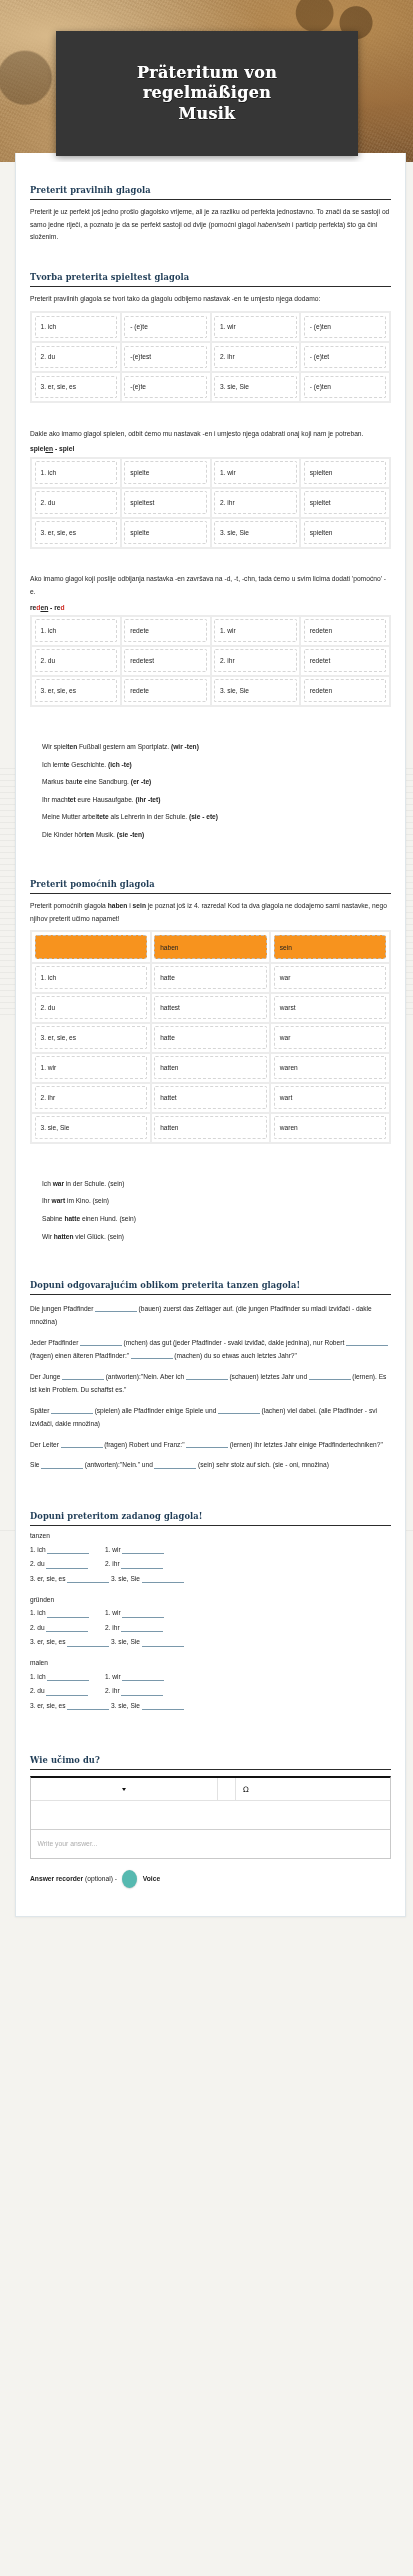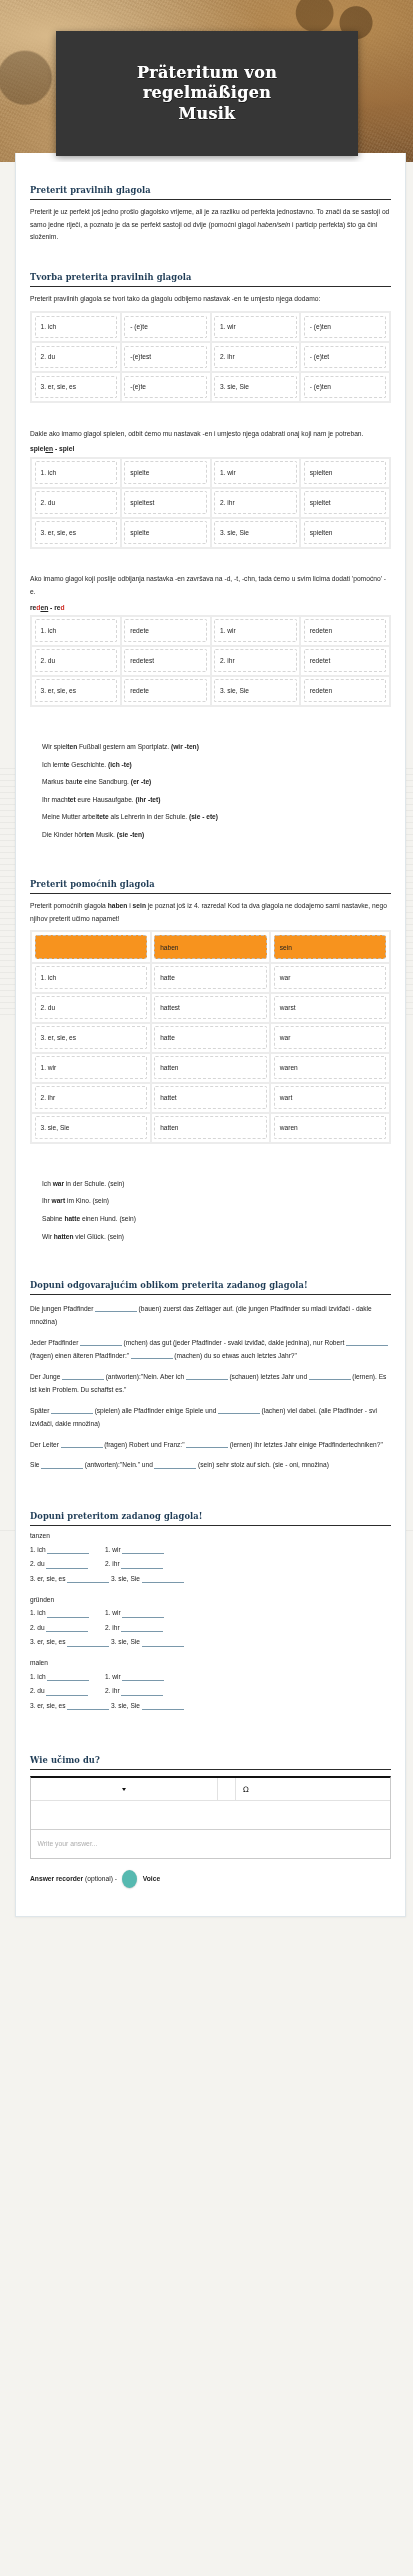--- a/index.html
+++ b/index.html
@@ -223,21 +223,21 @@
     <div class="inner">
 
       <div class="spacer-xl"></div>
 
       <h2 class="sec">Preterit pravilnih glagola</h2>
       <hr class="rule">
       <p class="body"><span>Preterit je uz perfekt još jedno prošlo glagolsko vrijeme, ali je za razliku od perfekta jednostavno. To znači da se sastoji od samo jedne riječi, a poznato je da se perfekt sastoji od dvije (pomoćni glagol </span><i>haben/sein</i><span> i particip perfekta) što ga čini složenim.</span></p>
 
       <div class="spacer-lg"></div>
 
-      <h2 class="sec">Tvorba preterita pravilnih glagola</h2>
+      <h2 class="sec">Tvorba preterita spieltest glagola</h2>
       <hr class="rule">
       <p class="body">Preterit pravilnih glagola se tvori tako da glagolu odbijemo nastavak -en te umjesto njega dodamo:</p>
 
       <div class="gtable c4">
         <div class="gcell">
             <div class="gbox">1. ich</div>
           </div>
         <div class="gcell">
             <div class="gbox">- (e)te</div>
           </div>
@@ -454,21 +454,21 @@
 
       <div class="examples">
         <p><span>Ich </span><b>war</b><span> in der Schule.  </span><span>(sein)</span></p>
         <p><span>Ihr </span><b>wart</b><span> im Kino. </span><span>(sein)</span></p>
         <p><span>Sabine </span><b>hatte</b><span> einen Hund. </span><span>(sein)</span></p>
         <p><span>Wir </span><b>hatten</b><span> viel Glück. </span><span>(sein)</span></p>
       </div>
 
       <div class="spacer-xl"></div>
 
-      <h2 class="sec">Dopuni odgovarajućim oblikom preterita zadanog glagola!</h2>
+      <h2 class="sec">Dopuni odgovarajućim oblikom preterita tanzen glagola!</h2>
       <hr class="rule">
 
       <div class="fill">
         <p><span>Die jungen Pfadfinder</span><span class="blank"></span><span>(bauen) zuerst das Zeltlager auf. (die jungen Pfadfinder su mladi izviđači - dakle množina)</span></p>
 
         <p><span>Jeder Pfadfinder</span><span class="blank"></span><span>(mchen) das gut (jeder Pfadfinder - svaki izviđač, dakle jednina), nur Robert</span><span class="blank"></span><span>(fragen) einen älteren Pfadfinder:"</span><span class="blank"></span><span>(machen) du so etwas auch letztes Jahr?"</span></p>
 
         <p><span>Der Junge</span><span class="blank"></span><span>(antworten):"Nein. Aber ich</span><span class="blank"></span><span>(schauen) letztes Jahr und</span><span class="blank"></span><span>(lernen). Es ist kein Problem. Du schaffst es."</span></p>
 
         <p><span>Später</span><span class="blank"></span><span>(spielen) alle Pfadfinder einige Spiele und</span><span class="blank"></span><span>(lachen) viel dabei. (alle Pfadfinder - svi izviđači, dakle množina)</span></p>

